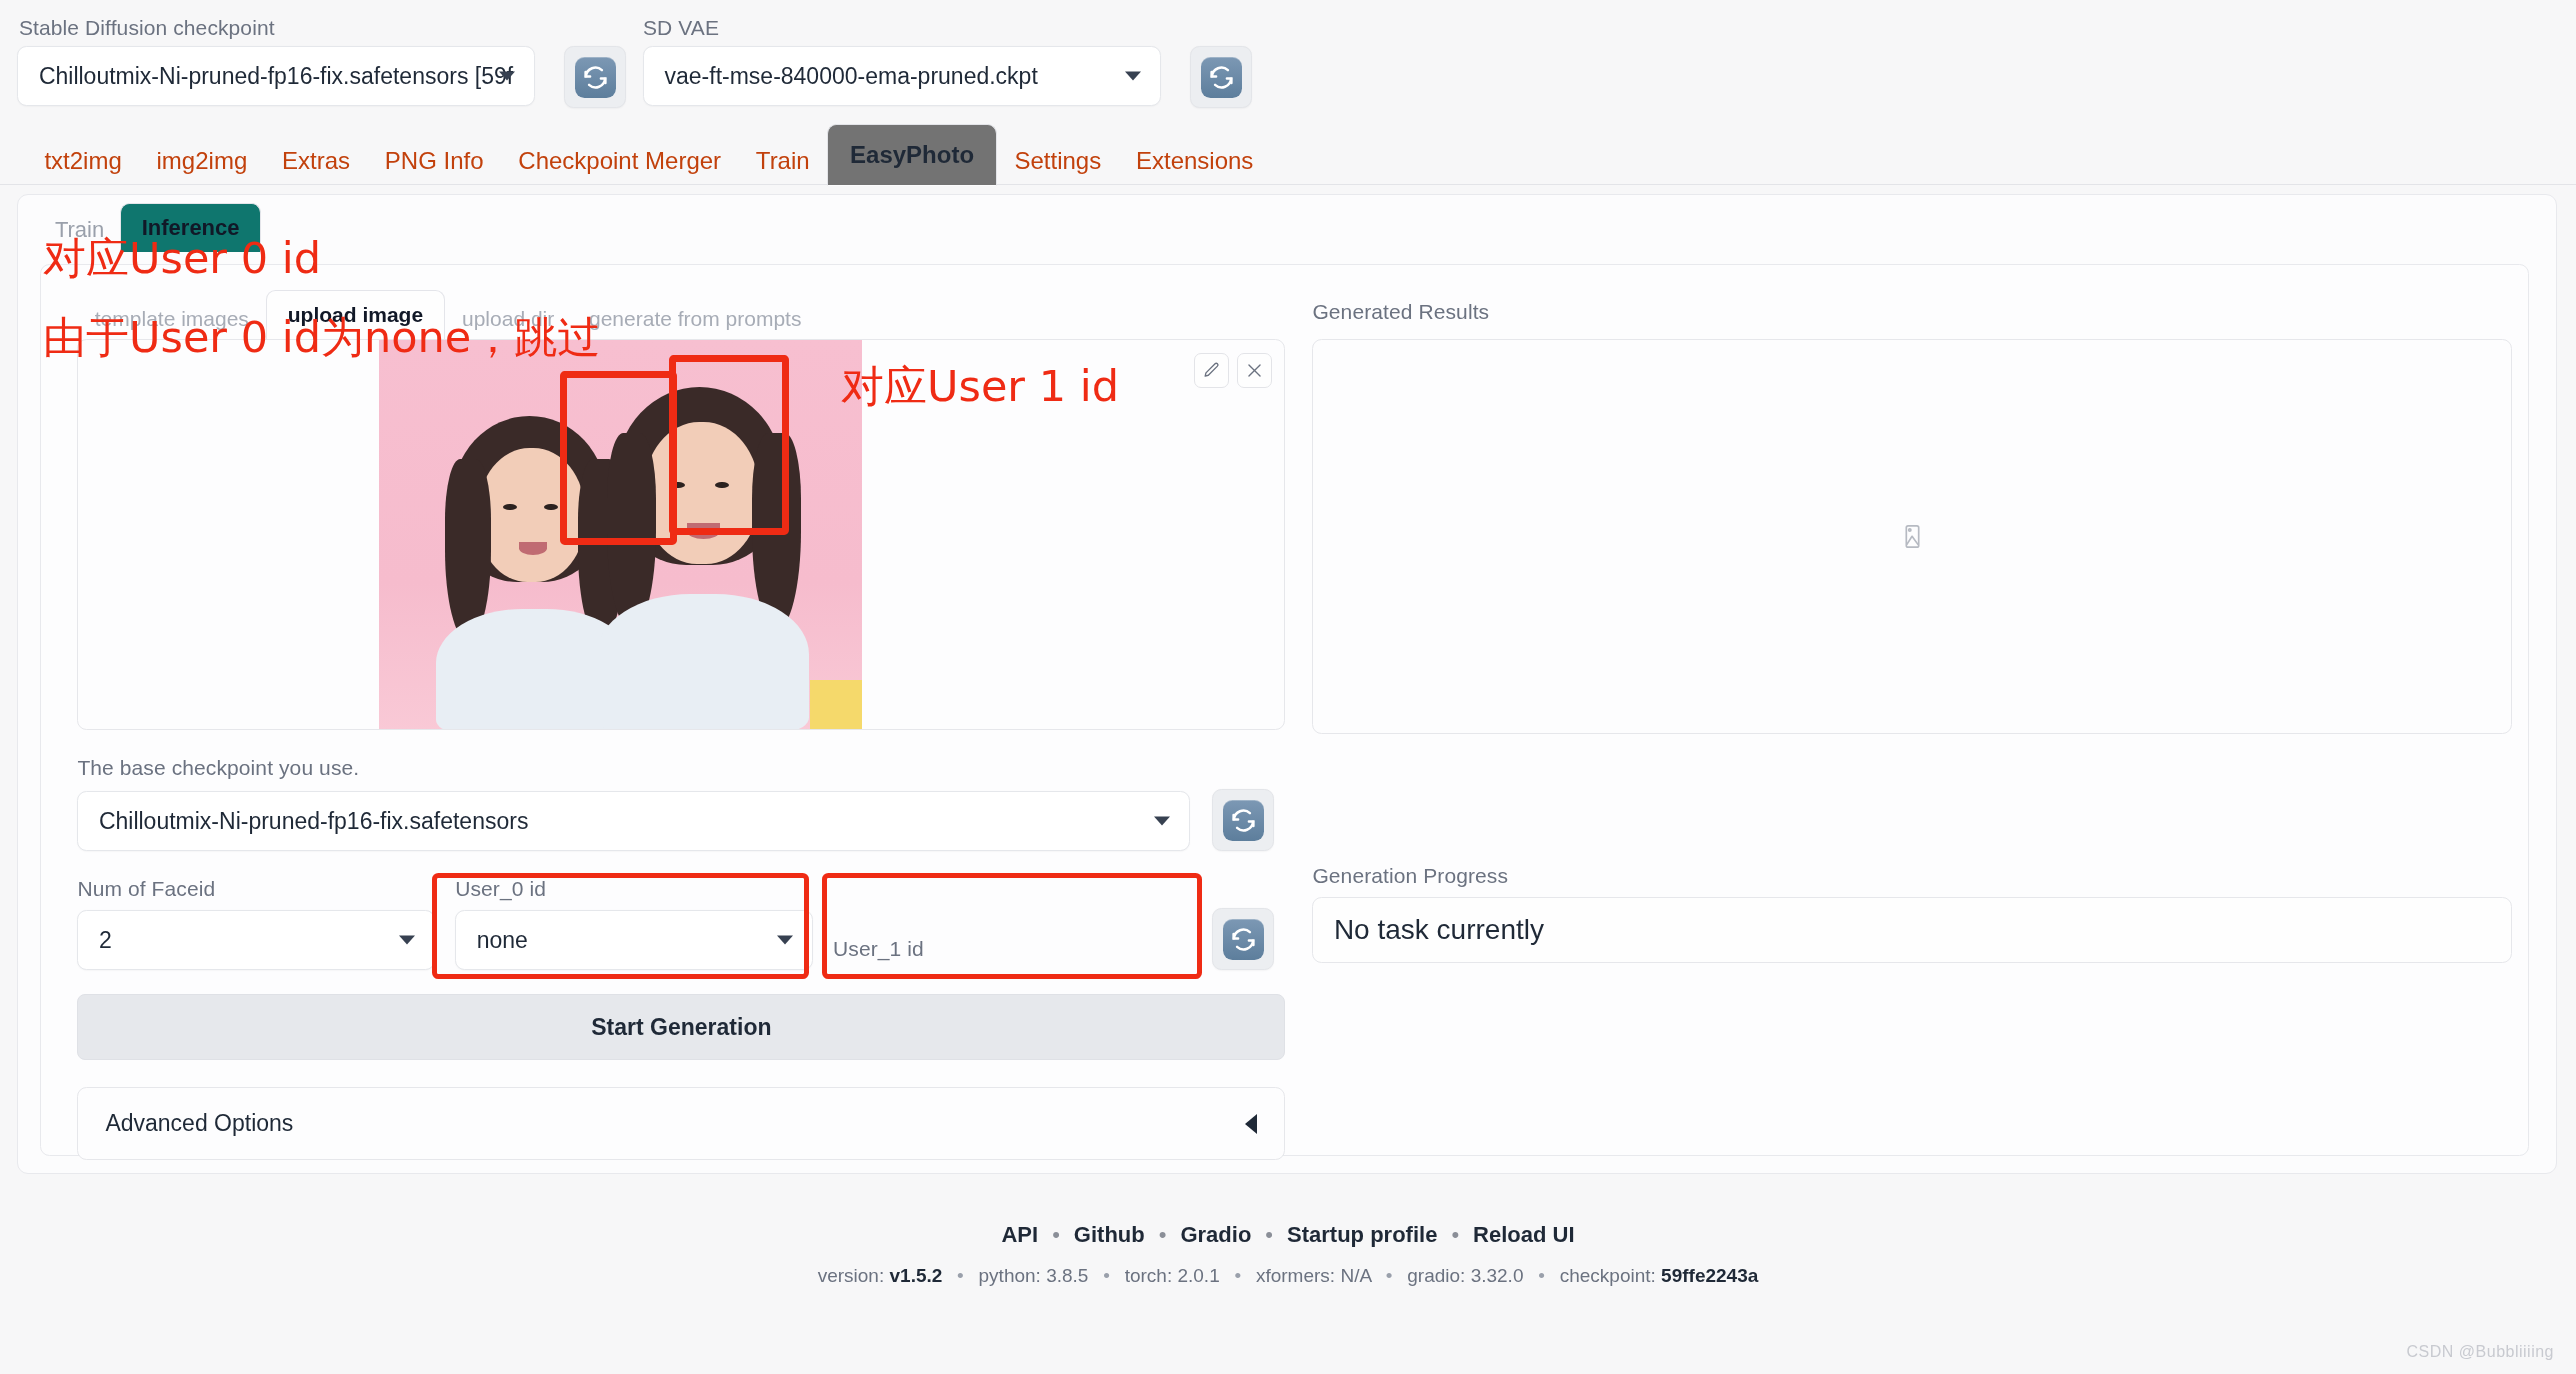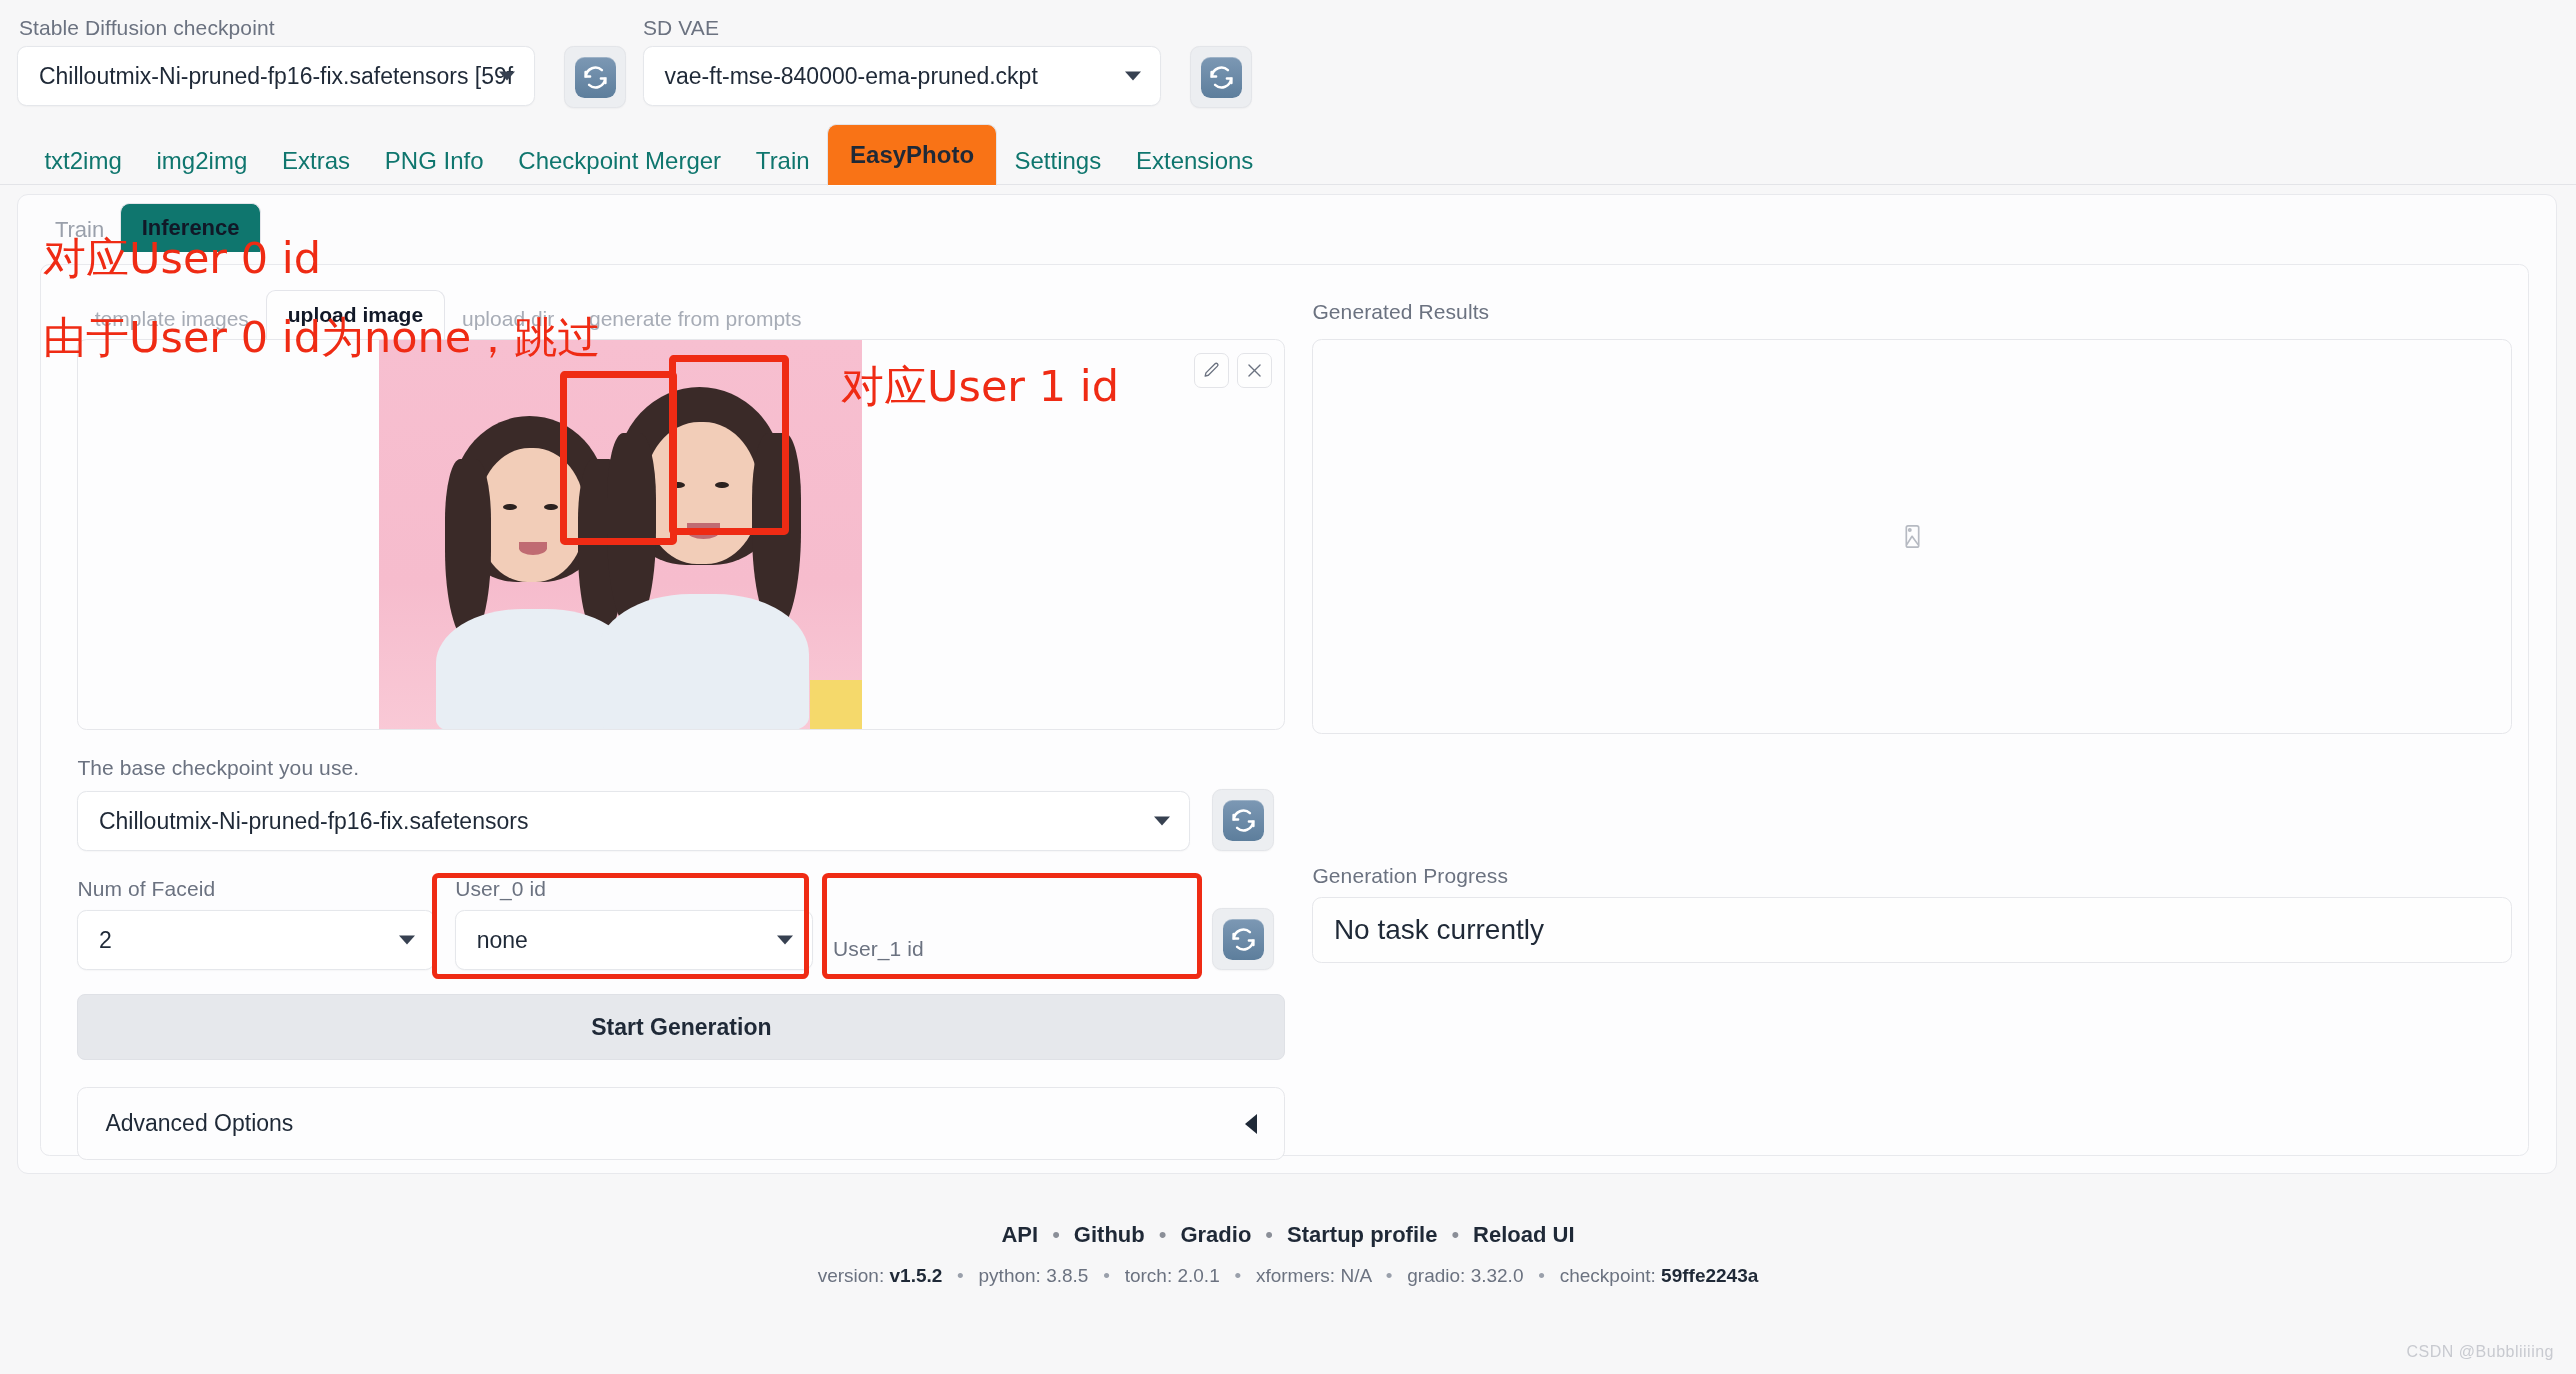--- a/index.html
+++ b/index.html
@@ -43,26 +43,26 @@
     box-shadow: inset 0 0.8px 0 rgba(255,255,255,.35);
   }
 
   
   .tabbar {
     position: absolute; left: 0; top: 123px; width: 2576px; height: 62px;
     border-bottom: 0.8px solid #e3e4e8;
   }
   .tabs-row { display: flex; align-items: flex-end; height: 62px; padding-left: 27px; }
   .tab {
-    font-size: 24px; color: #0f766e; padding: 0 17.4px; height: 49px;
+    font-size: 24px; color: #c2410c; padding: 0 17.4px; height: 49px;
     display: flex; align-items: center; white-space: nowrap;
   }
   .tab.active {
     color: #1f2937; font-weight: 700;
-    background: #f97316; border: 0.8px solid #e3e4e8;
+    background: #737373; border: 0.8px solid #e3e4e8;
     border-bottom-color: #fcfcfd; border-radius: 9.5px 9.5px 0 0;
     height: 62px; margin-bottom: -0.8px; padding: 0 22px;
   }
 
   
   .panel {
     position: absolute; left: 17.4px; top: 194px;
     width: 2540px; height: 980px;
     background: #fcfcfd; border: 0.8px solid #e8e9ed; border-radius: 11px;
   }

